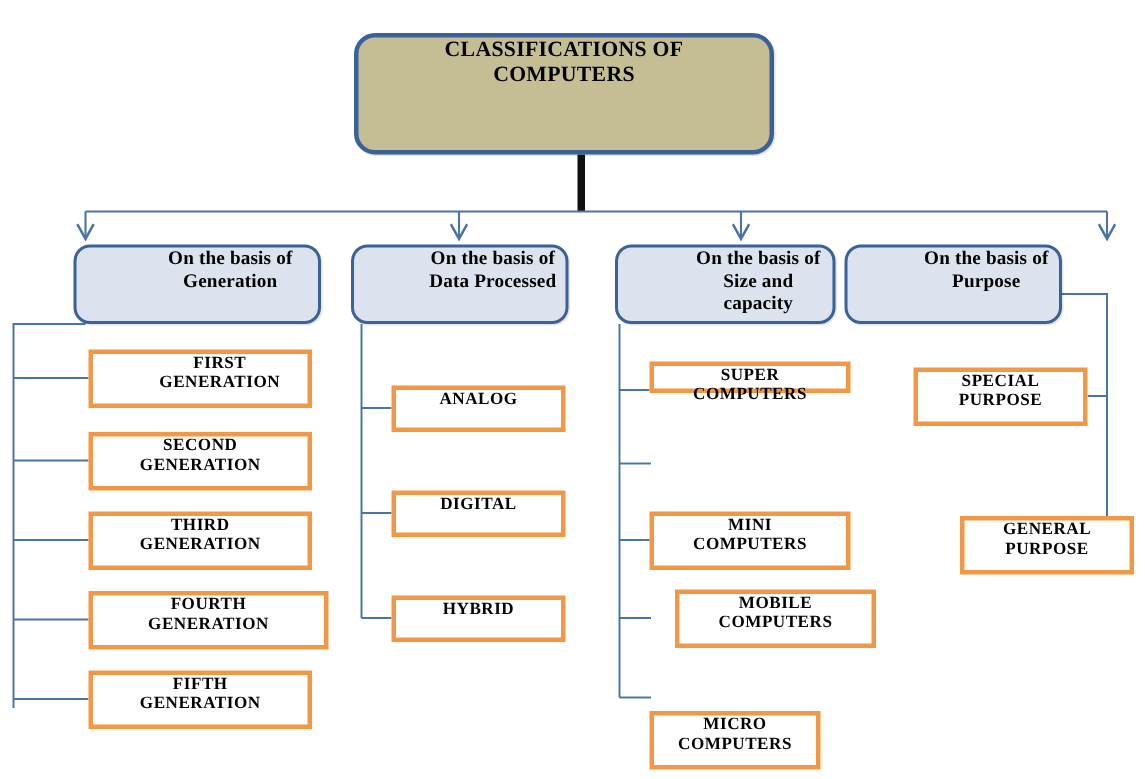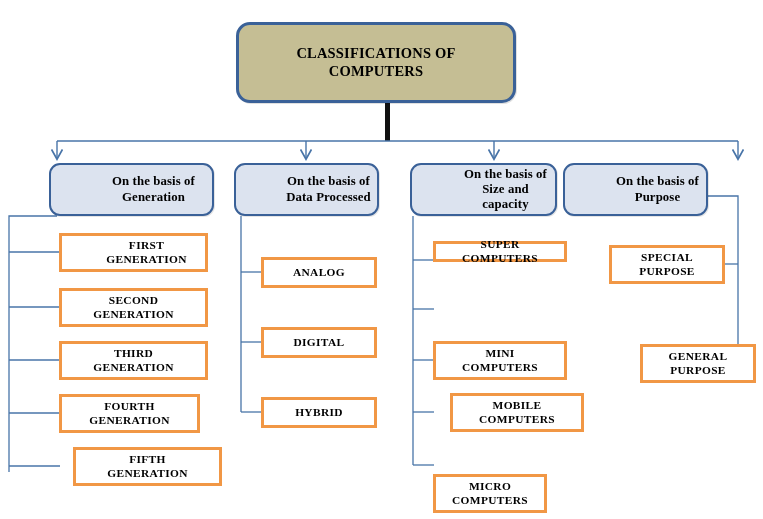--- a/index.html
+++ b/index.html
@@ -23,21 +23,21 @@
     left: 0; top: 0;
     width: 763px; height: 519px;
     pointer-events: none;
   }
 
   
   .node {
     position: absolute;
     box-sizing: border-box;
     display: flex;
-    align-items: center;
+    align-items: flex-start;
     justify-content: center;
     text-align: center;
     line-height: 1.18;
     color: #000000;
     font-weight: bold;
   }
 
   .node-root {
     background: #C5BE94;
     border: 3px solid #3A6198;
@@ -146,25 +146,25 @@
 GENERATION</span>
   </div>
   <div class="node node-leaf" style="left:59px; top:288px; width:149px; height:39px;">
     <span class="node-label">SECOND
 GENERATION</span>
   </div>
   <div class="node node-leaf" style="left:59px; top:341px; width:149px; height:39px;">
     <span class="node-label">THIRD
 GENERATION</span>
   </div>
-  <div class="node node-leaf" style="left:59px; top:394px; width:141px; height:39px;">
+  <div class="node node-leaf" style="left:59px; top:394px; width:160px; height:39px;">
     <span class="node-label">FOURTH
 GENERATION</span>
   </div>
-  <div class="node node-leaf" style="left:59px; top:447px; width:149px; height:39px;margin-left:14px;">
+  <div class="node node-leaf" style="left:59px; top:447px; width:149px; height:39px;">
     <span class="node-label">FIFTH
 GENERATION</span>
   </div>
 
   <div class="node node-leaf" style="left:261px; top:257px; width:116px; height:31px;">
     <span class="node-label">ANALOG</span>
   </div>
   <div class="node node-leaf" style="left:261px; top:327px; width:116px; height:31px;">
     <span class="node-label">DIGITAL</span>
   </div>

